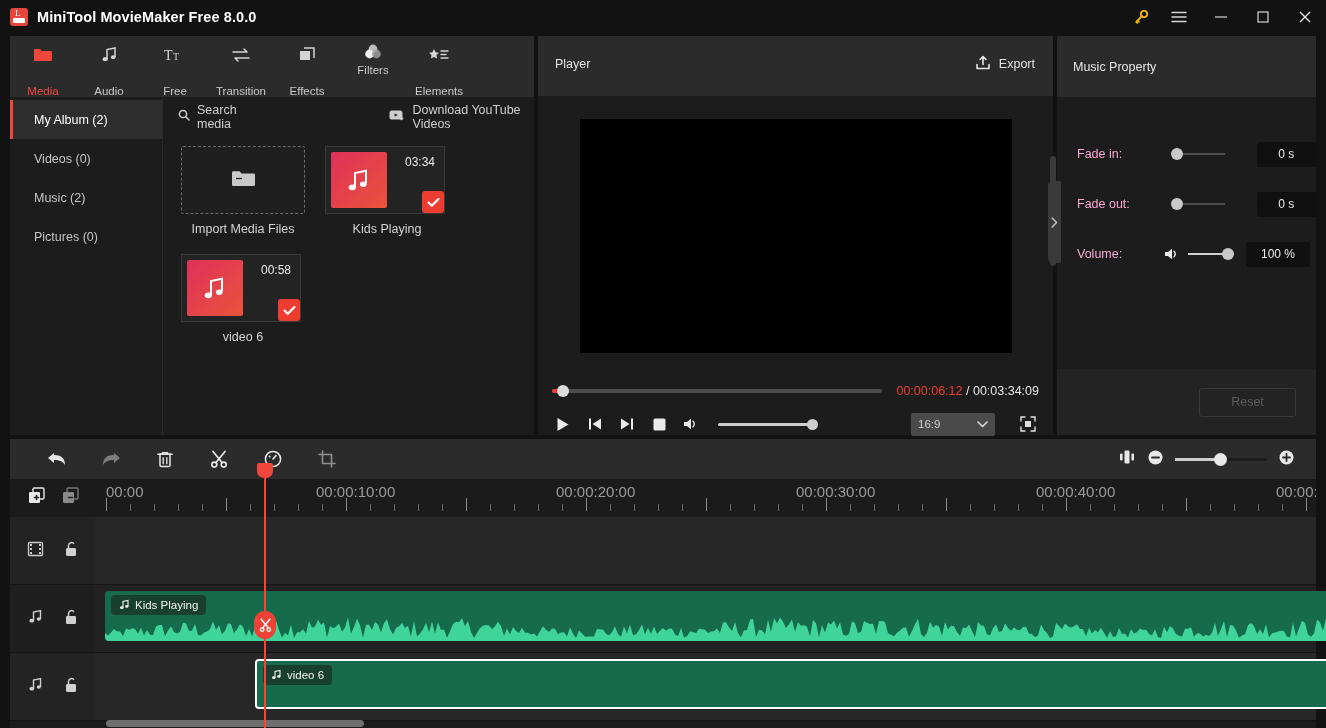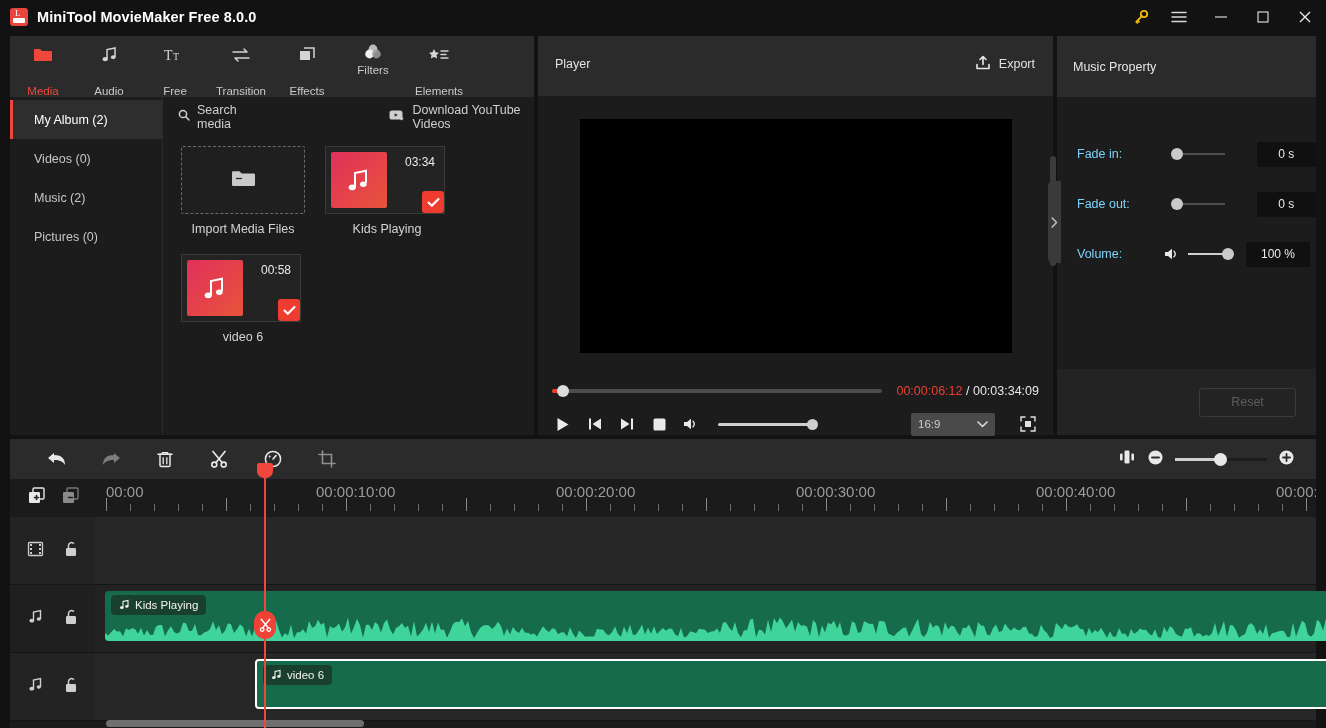--- a/index.html
+++ b/index.html
@@ -150,21 +150,21 @@
   .prop {
     position: absolute; left: 1057px; top: 36px; width: 259px; height: 399px;
     background: #1c1c1c;
   }
   .prop-head {
     height: 61px; background: #2b2b2b; display: flex; align-items: center;
     padding-left: 16px; font-size: 12.5px; color: #e6e6e6;
   }
   .prop-body { height: 272px; position: relative; padding-top: 32px; }
   .prow { height: 50px; display: flex; align-items: center; padding-left: 20px; }
-  .prow-lbl { width: 62px; font-size: 12.5px; color: #7dd3fc; }
+  .prow-lbl { width: 62px; font-size: 12.5px; color: #f9a8d4; }
   .prow-slider { width: 56px; height: 2px; background: #4e4e4e; position: relative; margin-left: 38px; }
   .prow-slider .kn { position: absolute; top: -5px; width: 12px; height: 12px; background: #c9c9c9; border-radius: 50%; }
   .prow-slider .kn.left { left: -2px; }
   .prow-val {
     width: 64px; height: 25px; background: #101010; border-radius: 2px; margin-left: 32px;
     display: flex; align-items: center; justify-content: center;
     font-size: 12px; color: #eaeaea;
   }
   .vol-ico { margin-left: 25px; display:flex; align-items:center; }
   .vol-slider2 { width: 40px; height: 2px; background: #cfcfcf; position: relative; margin-left: 8px; }

